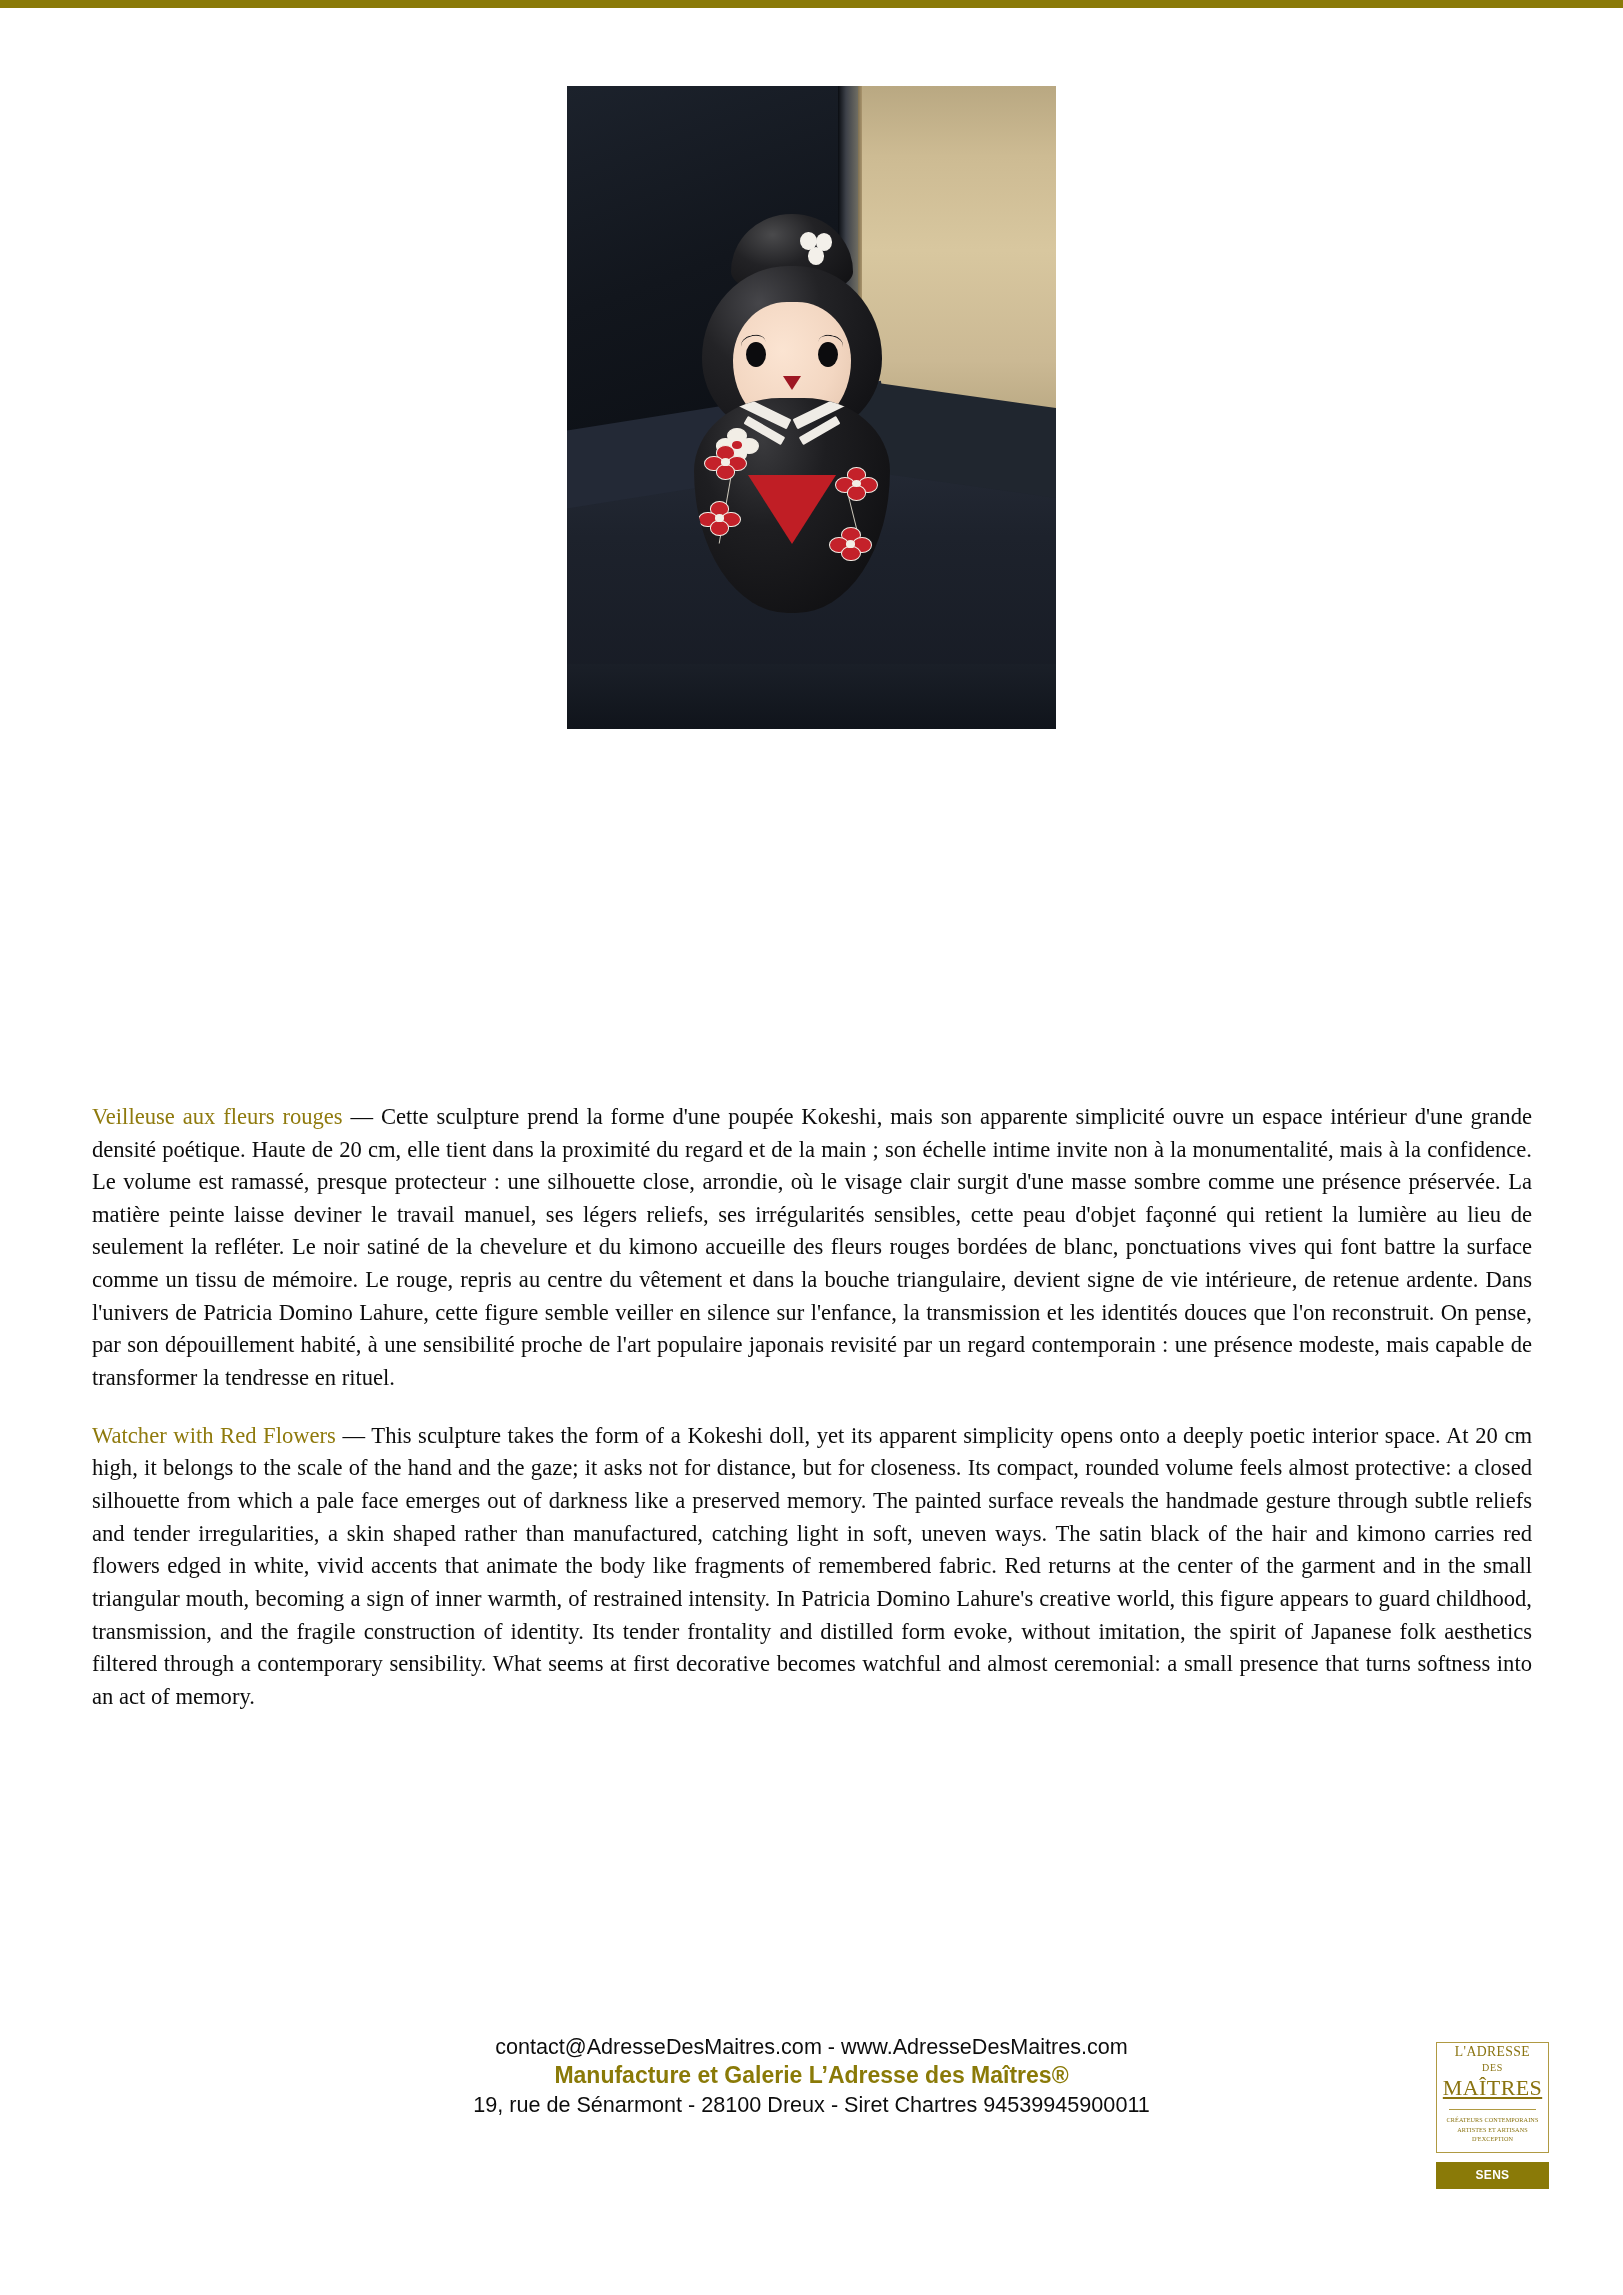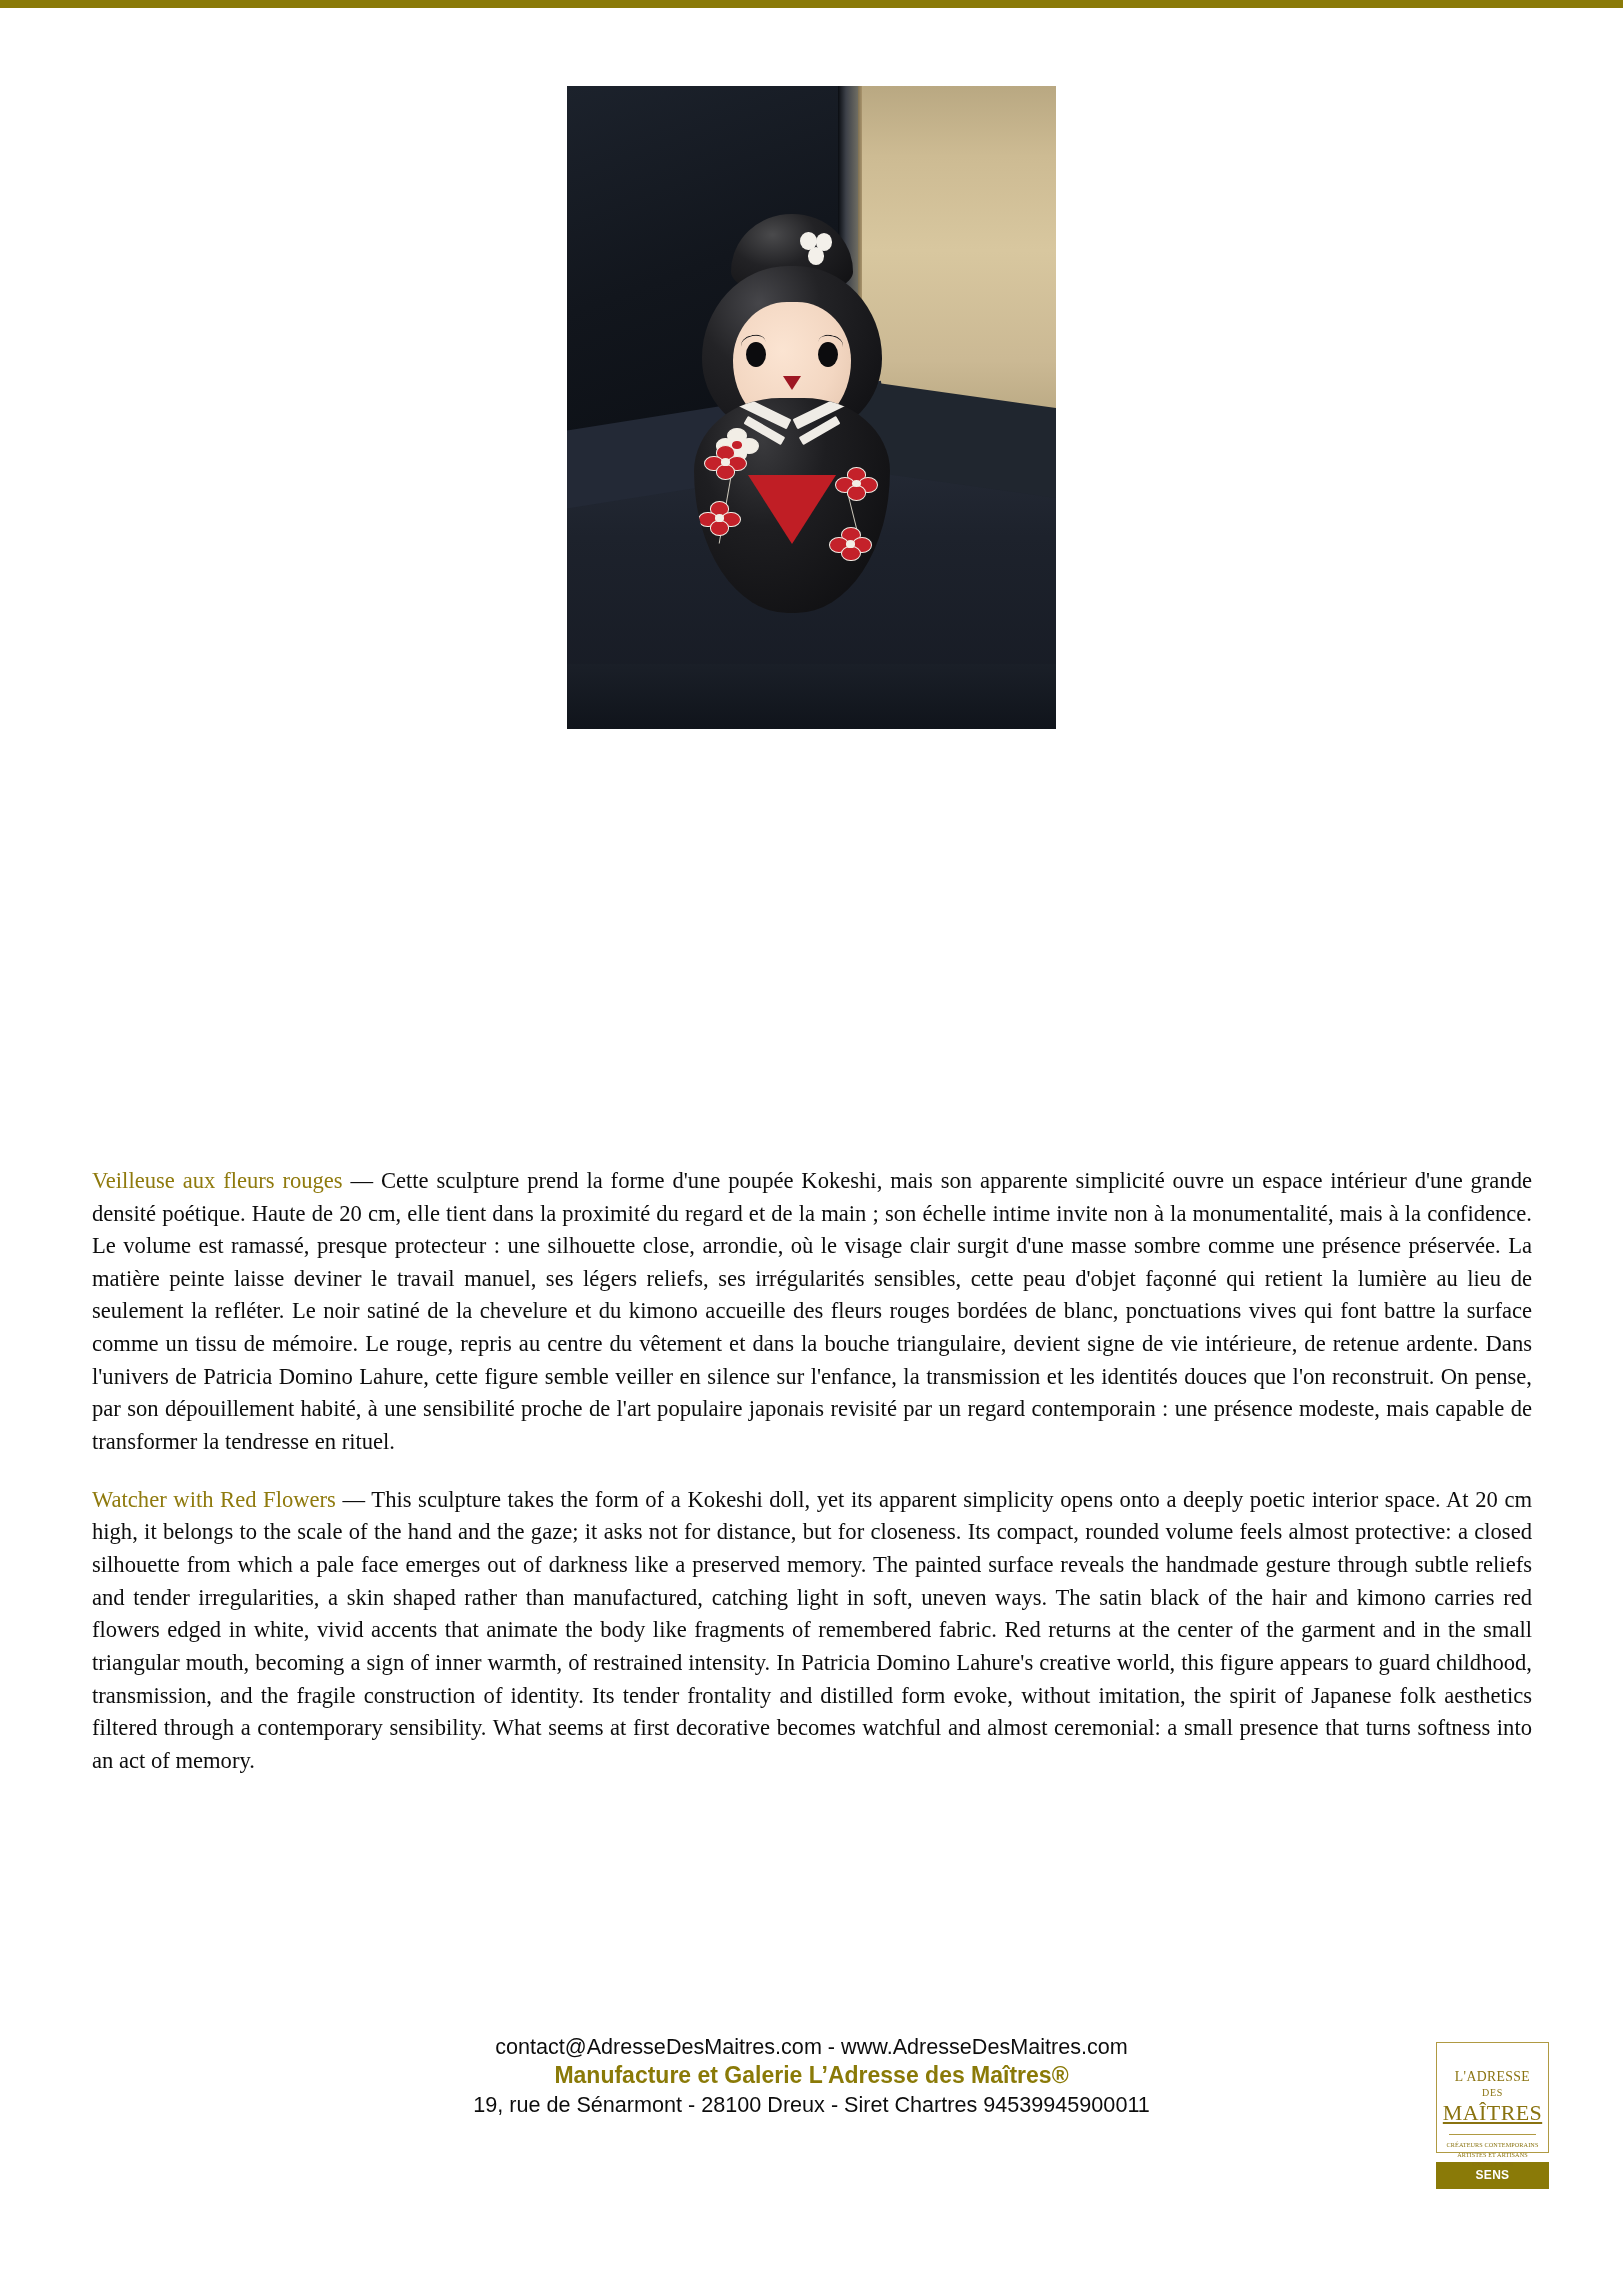--- a/index.html
+++ b/index.html
@@ -311,21 +311,21 @@
     font-weight: bold;
     color: #8f7a0d;
     margin: 0;
     font-family: "Liberation Serif","DejaVu Serif",serif;
   }
 
   
   .bodytext {
     position: absolute;
     left: 92px;
-    top: 1157px;
+    top: 1093px;
     width: 1440px;
   }
   .para {
     font-size: 22.6px;
     line-height: 1.445;
     text-align: justify;
     text-justify: inter-word;
     margin: 0 0 25px 0;
     color: #0d0d0d;
     font-family: "Liberation Serif","DejaVu Serif",serif;
@@ -370,21 +370,21 @@
     top: 9.2px;
     width: 115px;
   }
   .logo-card {
     width: 113px;
     height: 111px;
     border: 1px solid #b09a42;
     background: #ffffff;
     box-sizing: border-box;
     text-align: center;
-    padding-top: 26px;
+    padding-top: 1px;
     font-family: "Liberation Serif","DejaVu Serif",serif;
     color: #8a7310;
   }
   .logo-l1 { font-size: 13.7px; letter-spacing: 0.4px; line-height: 1.1; }
   .logo-l2 { font-size: 10px; letter-spacing: 0.7px; margin-top: 3.3px; }
   .logo-l3 { font-size: 22px; letter-spacing: 0.4px; margin-top: 2px; text-decoration: underline; }
   .logo-rule {
     width: 78%;
     height: 0.7px;
     background: #b09a42;

